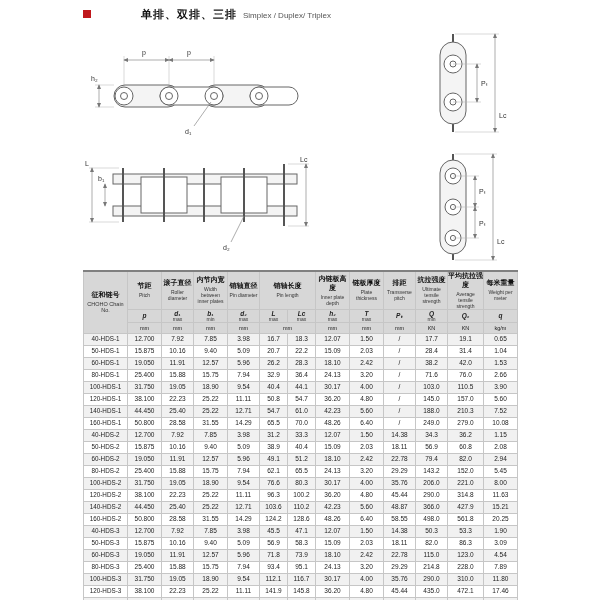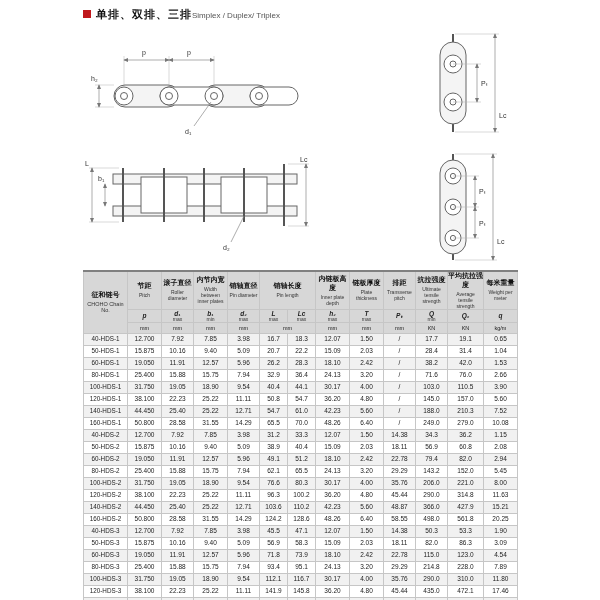--- a/index.html
+++ b/index.html
@@ -4,22 +4,22 @@
 <style>
   html,body{margin:0;padding:0;}
   body{
     width:600px;height:600px;background:#ffffff;overflow:hidden;
     font-family:"Liberation Sans","DejaVu Sans",sans-serif;color:#222;
   }
   .sheet{width:434px;margin:6px auto 0;position:relative;}
   
   .title-row{display:flex;align-items:center;height:16px;}
   .red-sq{width:8px;height:8px;background:#c0181c;margin-right:5px;flex:0 0 auto;}
-  .title-cn{font-size:11px;font-weight:bold;color:#111;letter-spacing:1px;}
-  .title-en{font-size:8px;color:#555;padding-top:2px;}
+  .title-cn{font-size:11px;font-weight:bold;color:#111;letter-spacing:1px;margin-left:45px;}
+  .title-en{font-size:8px;color:#555;margin-left:6px;padding-top:2px;}
   
   .drawings{position:relative;height:248px;}
   .drawings svg{position:absolute;}
   #svg-side{left:6px;top:22px;}
   #svg-plan{left:0px;top:134px;}
   #svg-duplex{right:0px;top:6px;}
   #svg-triplex{right:0px;top:128px;}
   svg text{font-family:"Liberation Sans","DejaVu Sans",sans-serif;font-size:7px;fill:#333;}
   .part{fill:#f4f4f4;stroke:#666;stroke-width:1;}
   .part-w{fill:#ffffff;stroke:#666;stroke-width:1;}

